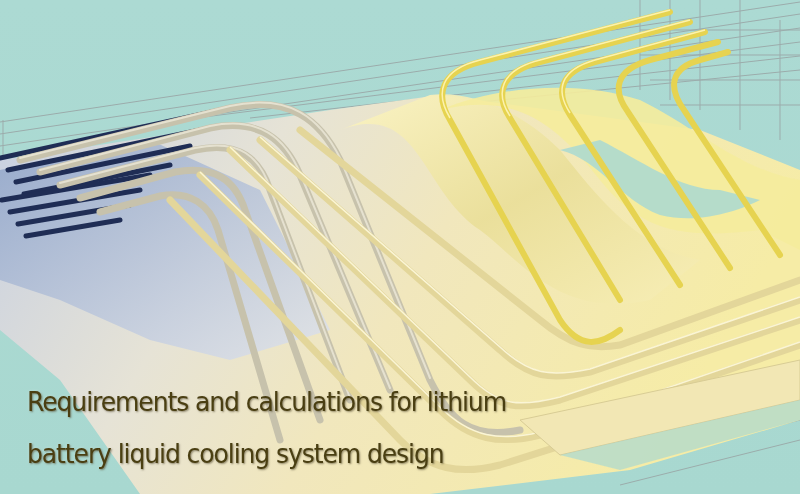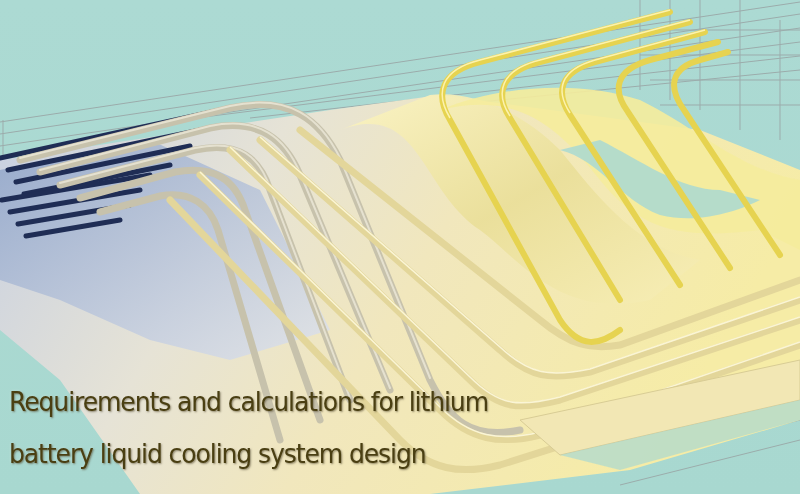--- a/index.html
+++ b/index.html
@@ -1,19 +1,19 @@
 <!DOCTYPE html>
 <html><head>
 <meta charset="utf-8">
 <style>
   html, body { margin: 0; padding: 0; }
   body { width: 800px; height: 494px; overflow: hidden; background: #a9d9d1; }
   .scene { position: relative; width: 800px; height: 494px; overflow: hidden; background: linear-gradient(180deg, #acdad3 0%, #a8d8d0 100%); }
   .scene svg { position: absolute; left: 0; top: 0; }
-  .caption { position: absolute; left: 9px; top: 376px; width: 700px; }
+  .caption { position: absolute; left: 27px; top: 376px; width: 700px; }
   .caption-line {
     font-family: "DejaVu Sans", sans-serif;
     font-size: 27px;
     color: #4a3f12;
     letter-spacing: -1.2px;
     line-height: 52px;
     white-space: nowrap;
     text-shadow: 1px 1px 2px rgba(60,50,20,0.55), 0 0 3px rgba(255,255,255,0.35);
     transform: scaleX(0.93);
     transform-origin: left center;

